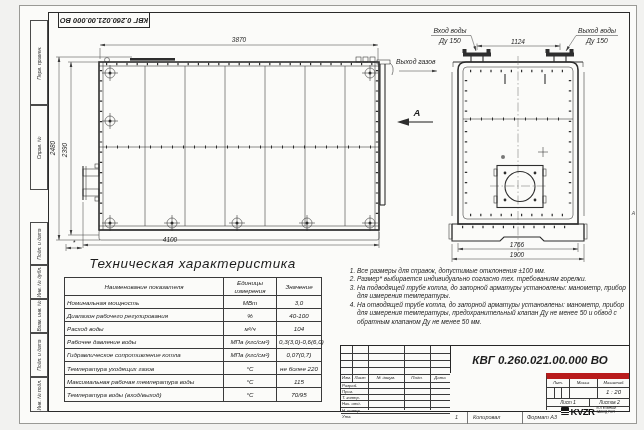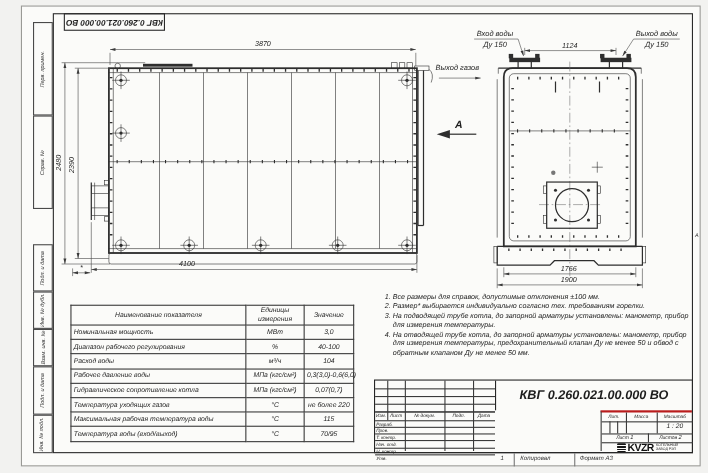--- a/index.html
+++ b/index.html
@@ -288,20 +288,21 @@
         <text class="l" x="597" y="33" text-anchor="middle">Выход воды</text>
         <line x1="576" y1="35.5" x2="618" y2="35.5" class="dim"></line>
         <line x1="576" y1="35.5" x2="566" y2="51" class="dim" marker-end="url(#ar)"></line>
         <text class="l" x="597" y="42.5" text-anchor="middle">Ду 150</text>
       </g>
     </g>
 
     <text class="zn" x="633.5" y="215" text-anchor="middle">А</text>
   </svg>
 
+  <div class="spec-title">Техническая характеристика</div>
   <table class="spec">
     <colgroup>
         <col style="width:159px">
         <col style="width:53px">
         <col style="width:45px">
       </colgroup>
     <tbody>
         <tr>
       <th>Наименование показателя</th>
       <th>Единицы измерения</th>
@@ -383,21 +384,21 @@
       <div class="role">Пров.</div>
       <div class="role">Т. контр.</div>
       <div class="role">Нач. отд.</div>
       <div class="role">Н. контр.</div>
       <div class="role">Утв.</div>
     </div>
 
     <div class="abs doc">КВГ 0.260.021.00.000 ВО</div>
 
 
-    <div class="abs" style="left:205px;top:27px;width:83px;height:37px;border-left:1px solid #3a3a3a;border-top:2px solid #b91c1c">
+    <div class="abs" style="left:205px;top:27px;width:83px;height:37px;border-left:1px solid #3a3a3a;border-top:6px solid #b91c1c">
       <div class="ln" style="left:0;top:8px;width:83px;height:1px"></div>
       <div class="ln" style="left:0;top:19px;width:83px;height:1px"></div>
       <div class="ln" style="left:0;top:27px;width:83px;height:1px"></div>
       <div class="ln" style="left:22px;top:0;width:1px;height:19px"></div>
       <div class="ln" style="left:50px;top:0;width:1px;height:19px"></div>
       <div class="ln" style="left:7px;top:8px;width:1px;height:11px"></div>
       <div class="ln" style="left:14px;top:8px;width:1px;height:11px"></div>
       <div class="ln" style="left:42px;top:19px;width:1px;height:8px"></div>
       <div class="abs" style="left:0;top:1px;width:22px;text-align:center;font-size:4.3px">Лит.</div>
       <div class="abs" style="left:22px;top:1px;width:28px;text-align:center;font-size:4.3px">Масса</div>

